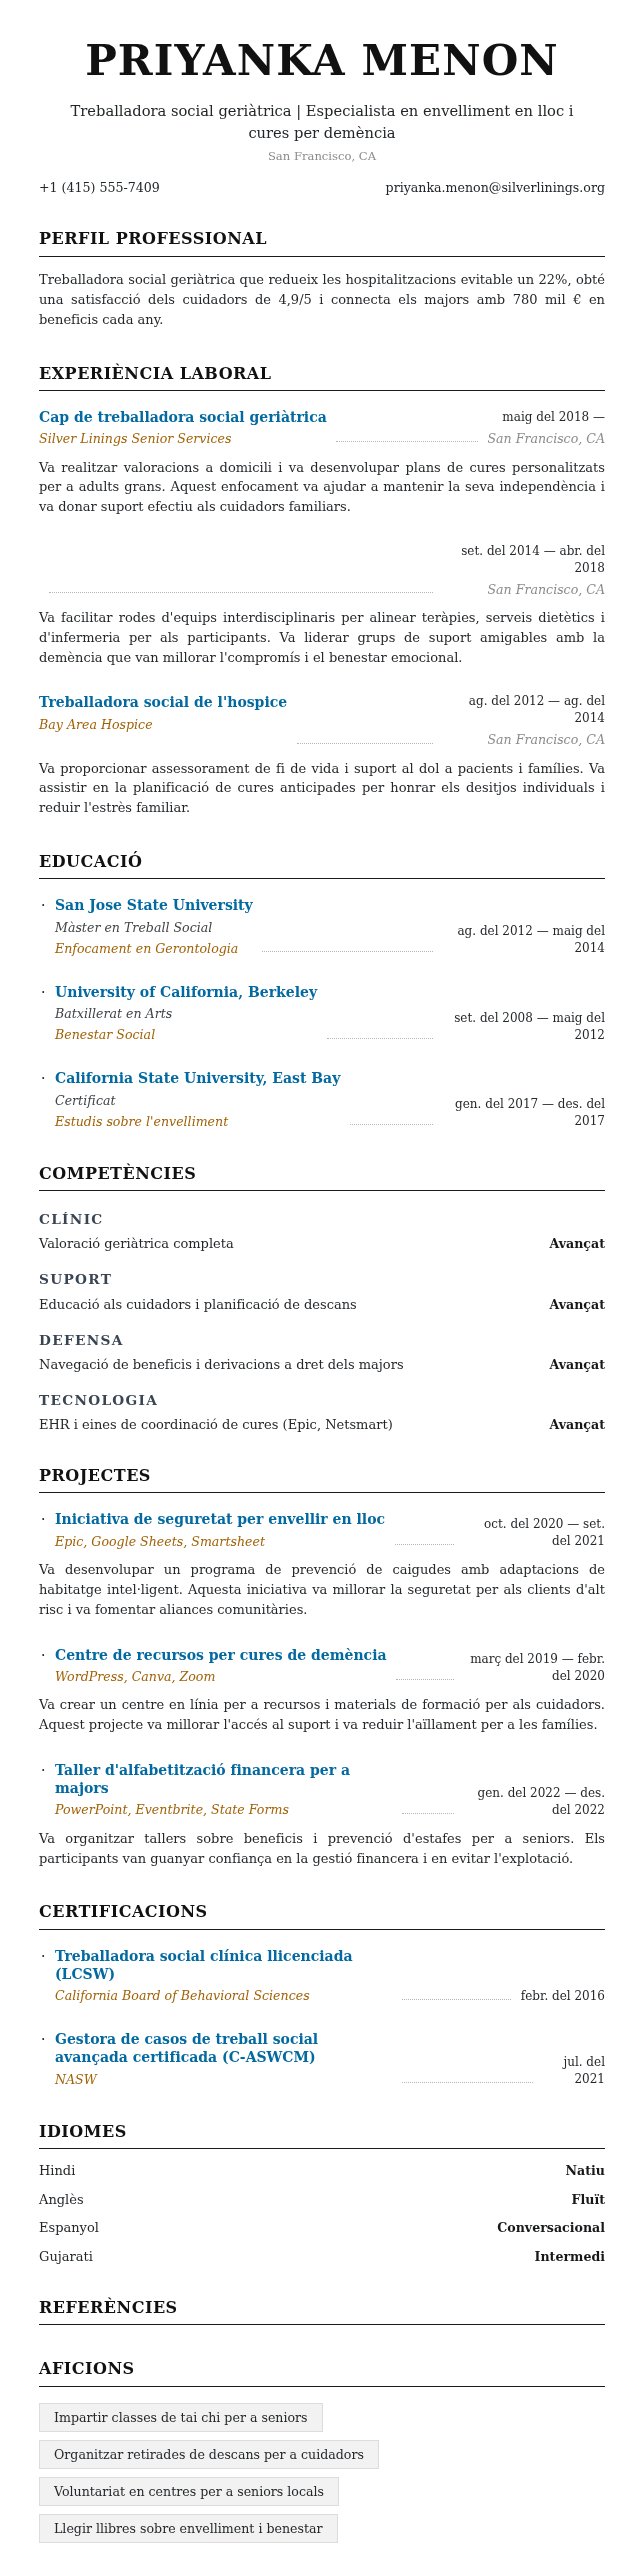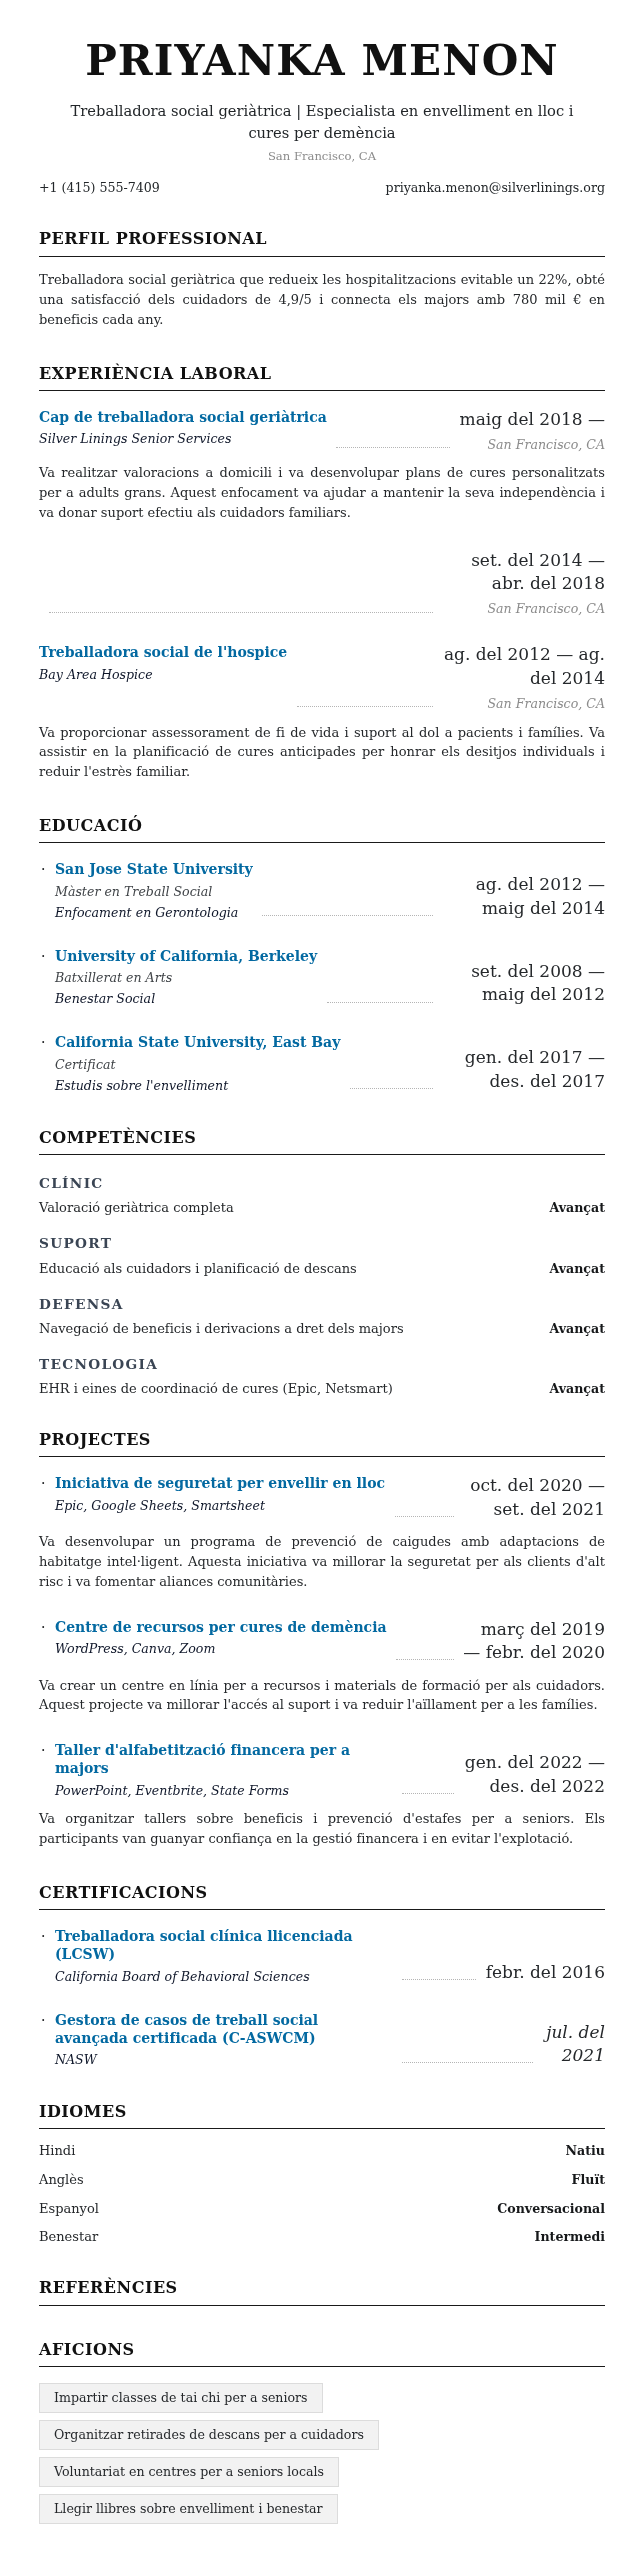--- a/index.html
+++ b/index.html
@@ -107,25 +107,25 @@
     top: 0;
     font-size: 14px;
     line-height: 1.3;
     color: #16181a;
   }
   .entry-sub {
     margin-top: 4.2px;
     font-size: 12.6px;
     line-height: 1.35;
     font-style: italic;
-    color: #0f172a;
+    color: #a16207;
   }
   .entry-sub.dark { color: #3f4347; }
   .entry-dates {
-    font-size: 17px;
+    font-size: 12px;
     line-height: 1.4;
     color: #25282b;
   }
   .entry-meta-right {
     margin-top: 4.2px;
     font-size: 12.6px;
     line-height: 1.35;
     font-style: italic;
     color: #8b8b8b;
   }
@@ -217,20 +217,21 @@
     </div>
 
     <div class="entry">
       <div class="entry-head">
         <div class="leader"></div>
         <div class="entry-right">
           <div class="entry-dates">set. del 2014 — abr. del 2018</div>
           <div class="entry-meta-right">San Francisco, CA</div>
         </div>
       </div>
+      <p class="para entry-desc">Va facilitar rodes d'equips interdisciplinaris per alinear teràpies, serveis dietètics i d'infermeria per als participants. Va liderar grups de suport amigables amb la demència que van millorar l'compromís i el benestar emocional.</p>
     </div>
 
     <div class="entry">
       <div class="entry-head">
         <div class="entry-left wide">
           <div class="entry-title">Treballadora social de l'hospice</div>
           <div class="entry-sub">Bay Area Hospice</div>
         </div>
         <div class="leader"></div>
         <div class="entry-right">
@@ -398,21 +399,21 @@
     </div>
 
     <div class="entry">
       <div class="entry-head">
         <div class="entry-left bulleted">
           <span class="bullet">·</span>
           <div class="entry-title">Gestora de casos de treball social avançada certificada (C-ASWCM)</div>
           <div class="entry-sub">NASW</div>
         </div>
         <div class="leader"></div>
-        <div class="entry-right narrow" style="max-width:63px;font-style:italic;">
+        <div class="entry-right narrow" style="max-width:63px;">
           <div class="entry-dates">jul. del 2021</div>
         </div>
       </div>
     </div>
   </section>
 
   <section class="section">
     <h2 class="section-heading">IDIOMES</h2>
     <div class="section-rule"></div>
 
@@ -422,21 +423,21 @@
     </div>
     <div class="lang-row">
       <span class="lang-name">Anglès</span>
       <span class="lang-level">Fluït</span>
     </div>
     <div class="lang-row">
       <span class="lang-name">Espanyol</span>
       <span class="lang-level">Conversacional</span>
     </div>
     <div class="lang-row">
-      <span class="lang-name">Benestar</span>
+      <span class="lang-name">Gujarati</span>
       <span class="lang-level">Intermedi</span>
     </div>
   </section>
 
   <section class="section">
     <h2 class="section-heading">REFERÈNCIES</h2>
     <div class="section-rule"></div>
 
   </section>
 

